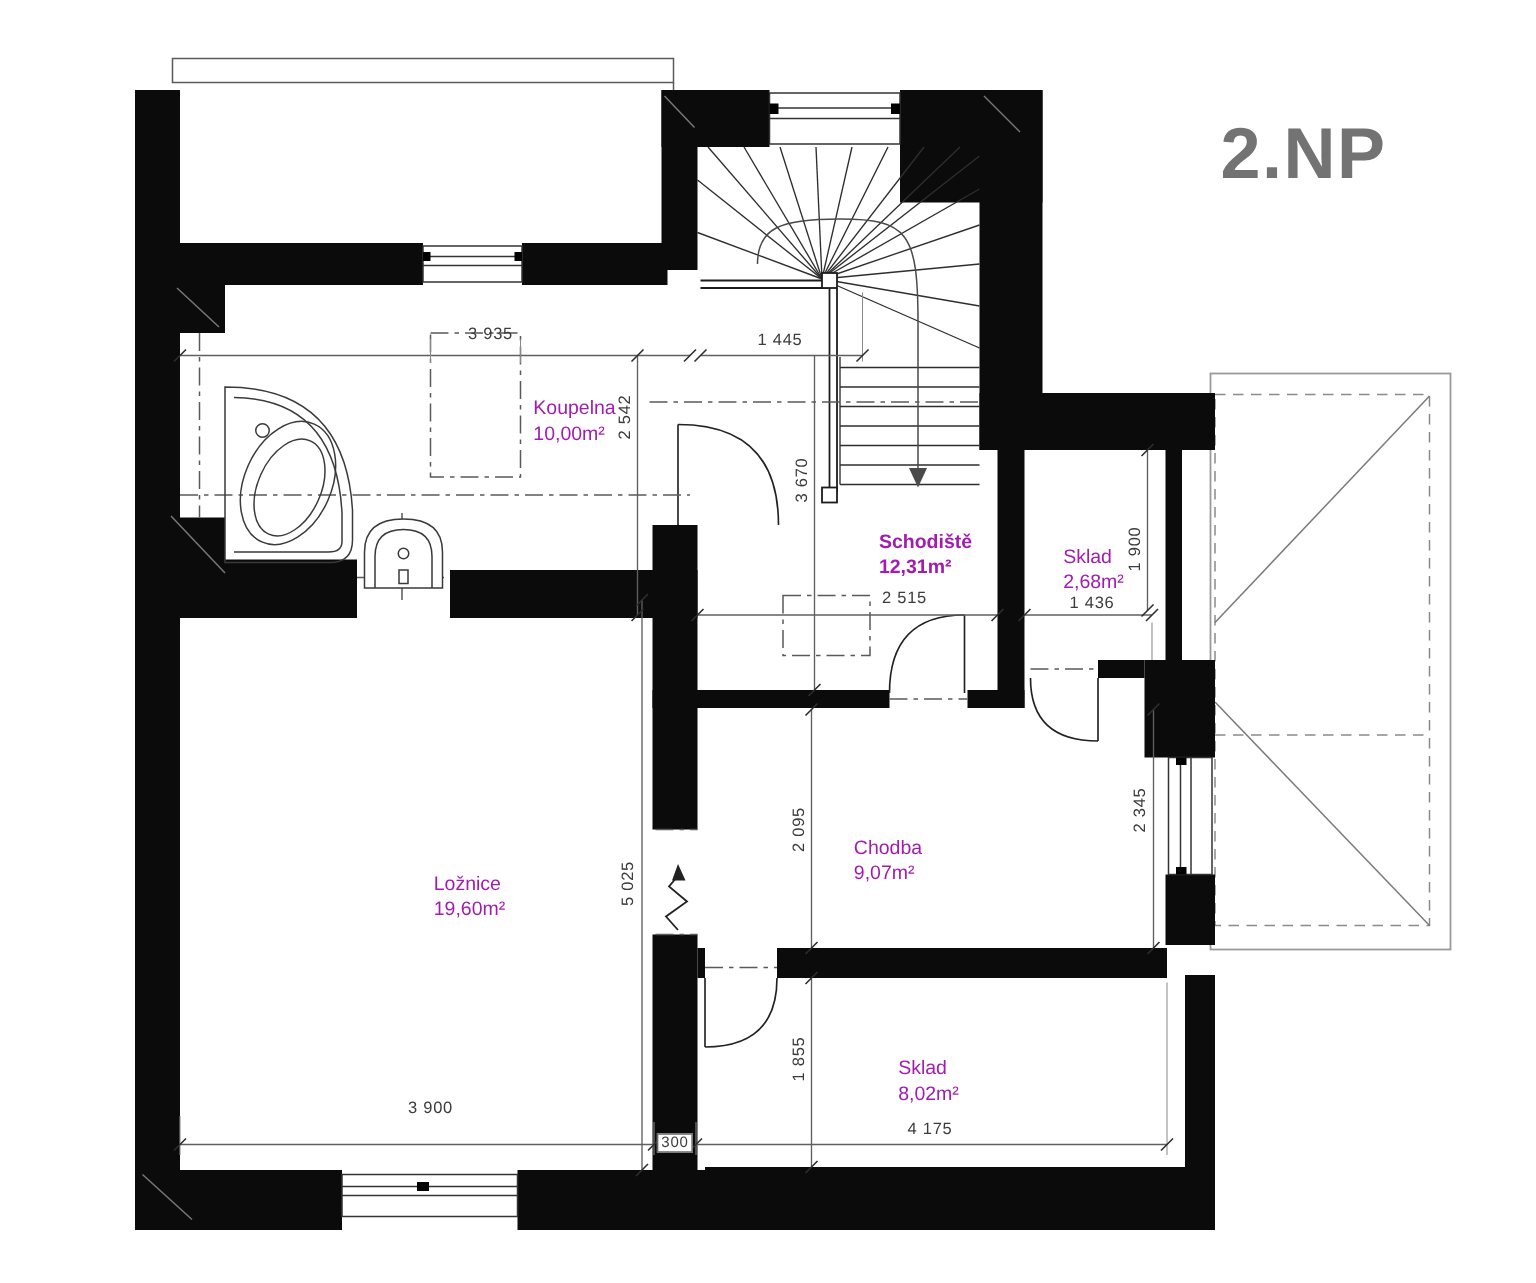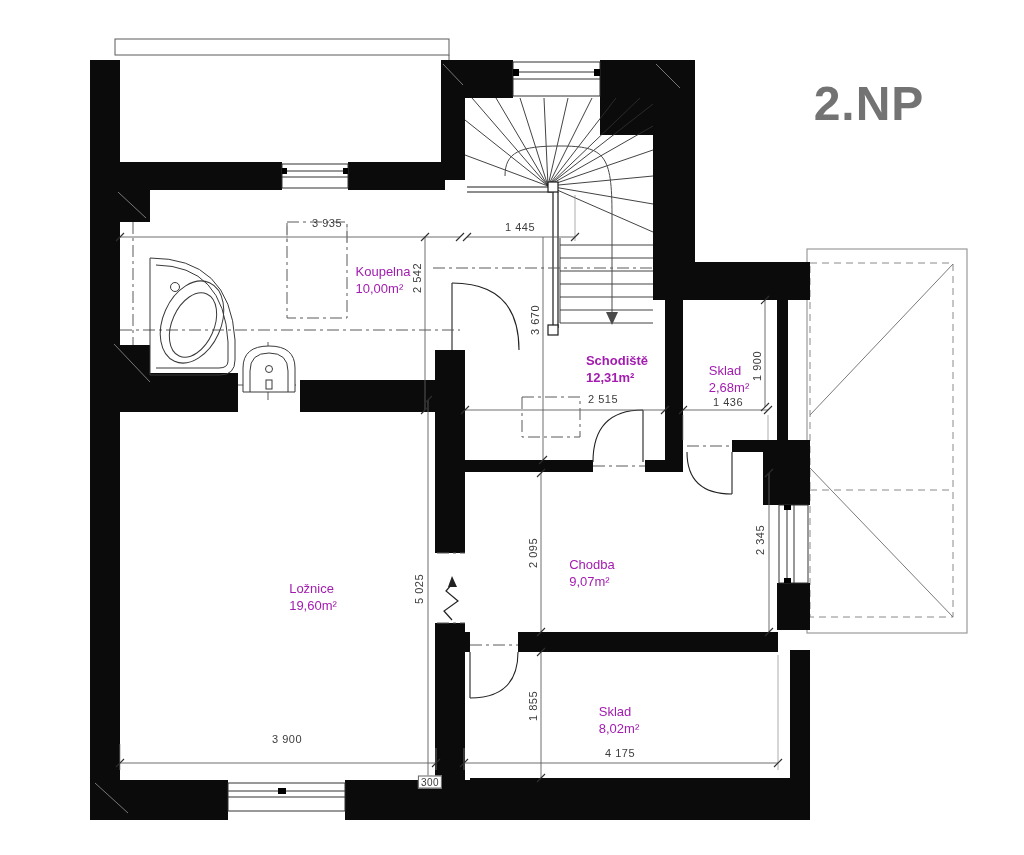--- a/index.html
+++ b/index.html
@@ -281,21 +281,21 @@
     <div>Sklad</div>
     <div>8,02m²</div>
   </div>
 
   <div class="dim" style="left:315px;top:223px;margin-left:12px;">3 935</div>
   <div class="dim" style="left:520px;top:227px;">1 445</div>
   <div class="dim" style="left:603px;top:399px;">2 515</div>
   <div class="dim" style="left:728px;top:402px;">1 436</div>
   <div class="dim" style="left:287px;top:739px;">3 900</div>
   <div class="dim" style="left:620px;top:753px;">4 175</div>
-  <div class="dim boxed" style="left:430px;top:762px;margin-top:20px;">300</div>
+  <div class="dim boxed" style="left:450px;top:762px;">300</div>
 
   <div class="dim vert" style="left:417px;top:278px;">2 542</div>
   <div class="dim vert" style="left:535px;top:320px;">3 670</div>
   <div class="dim vert" style="left:757px;top:366px;">1 900</div>
   <div class="dim vert" style="left:533px;top:553px;">2 095</div>
   <div class="dim vert" style="left:760px;top:540px;">2 345</div>
   <div class="dim vert" style="left:419px;top:589px;">5 025</div>
   <div class="dim vert" style="left:533px;top:706px;">1 855</div>
 
 </div>

